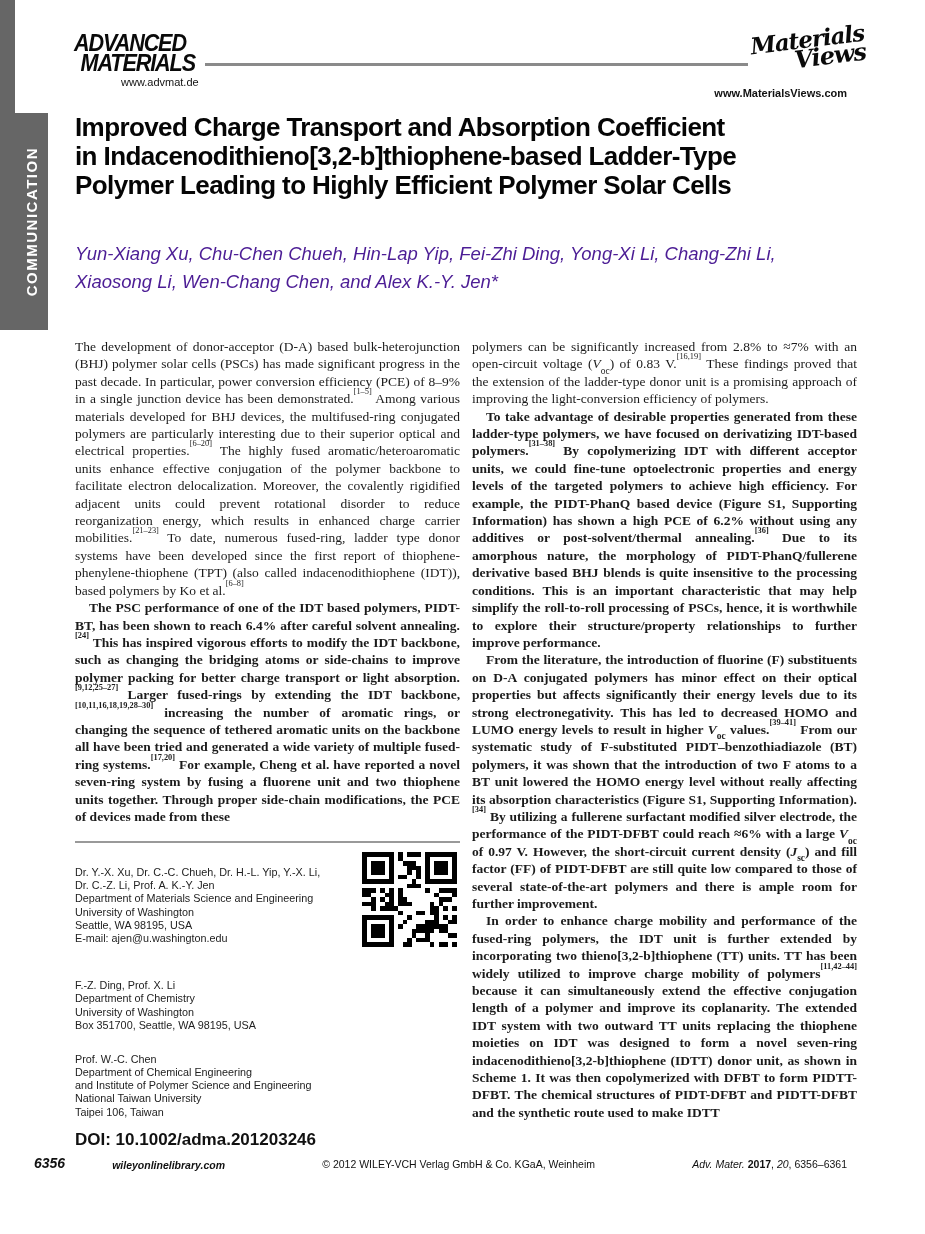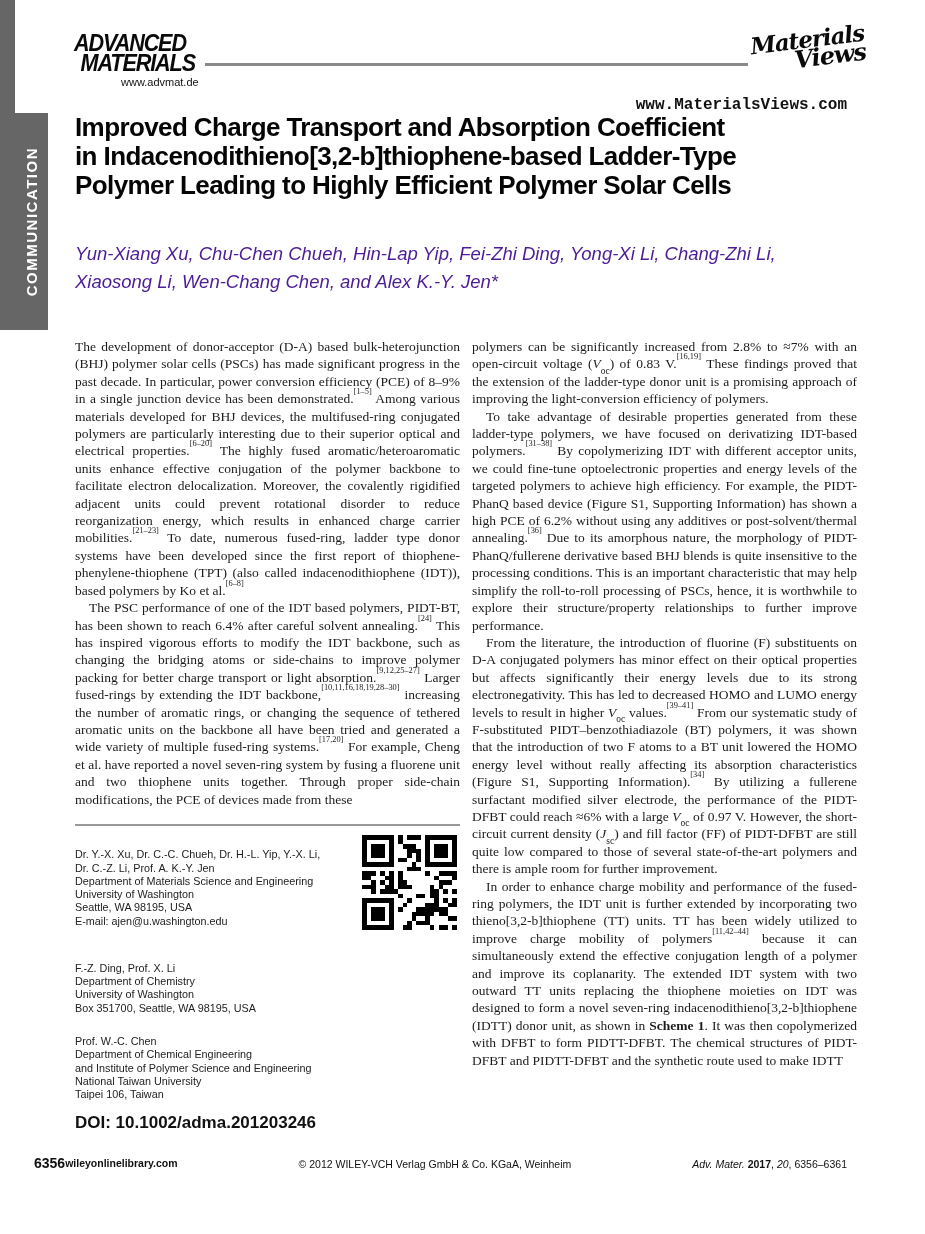--- a/index.html
+++ b/index.html
@@ -58,23 +58,23 @@
     position: absolute; left: 752px; top: 26px;
     width: 105px; height: 58px;
     font-family: "DejaVu Serif", serif;
     font-style: italic; font-weight: bold;
     transform: rotate(-7deg);
     color: #0a0a0a;
   }
   .mv-w1 { display: block; font-size: 23px; letter-spacing: -1px; }
   .mv-w2 { display: block; font-size: 24px; margin-top: -9px; padding-left: 42px; letter-spacing: -1px; }
   .mv-url {
-    position: absolute; right: 78px; top: 96px;
-    font-family: Liberation Mono, monospace;
-    font-weight: bold; font-size: 16px; color: #111;
+    position: absolute; right: 78px; top: 87px;
+    font-family: Liberation Sans, sans-serif;
+    font-weight: bold; font-size: 11px; color: #111;
   }
   
   .title {
     position: absolute; left: 75px; top: 113px; width: 788px;
     font-family: "Liberation Sans", sans-serif;
     font-weight: bold;
     font-size: 26px; line-height: 29px;
     letter-spacing: -0.6px;
     white-space: pre-line;
     color: #050505;
@@ -92,21 +92,21 @@
     position: absolute; left: 75px; top: 338px;
     width: 782px;
     display: flex; gap: 12px;
   }
   .col { width: 385px; }
   .para {
     font-size: 13.5px; line-height: 17.4px;
     text-align: justify;
     color: #1b1b1b;
   }
-  .para.indent { text-indent: 14px; }
+  .para.indent { text-indent: 14px; font-weight: bold; }
   .para sup.ref { font-size: 0.62em; line-height: 0; position: relative; top: -0.42em; }
   .para sub { font-size: 0.7em; line-height: 0; position: relative; top: 0.18em; }
   
   .footnote-block {
     position: relative;
     margin-top: 16px;
     border-top: 2px solid #999999;
     padding-top: 9px;
     font-family: "Liberation Sans", sans-serif;
     font-size: 10.8px; line-height: 13.3px;
@@ -124,23 +124,23 @@
     width: 95px; height: 95px;
   }
   .qr svg { width: 100%; height: 100%; shape-rendering: crispEdges; }
   
   .footer {
     position: absolute; left: 34px; right: 78px; top: 1155px;
     display: flex; align-items: baseline; justify-content: space-between;
     font-family: "Liberation Sans", sans-serif;
     font-size: 10.5px; color: #111;
   }
-  .footer-left { display: flex; align-items: center; gap: 0; }
+  .footer-left { display: flex; align-items: flex-end; gap: 29px; font-style: italic; }
   .page-number { font-weight: bold; font-size: 14px; font-family: "Liberation Sans", sans-serif; }
-  .library-url { font-weight: bold; }
+  .library-url { font-weight: bold; margin-left: 18px; }
   .citation .it { font-style: italic; }
   .citation .bd { font-weight: bold; }
 </style>
 </head>
 <body>
 
 <div class="page">
 
   <div class="accent-bar"></div>
   <div class="section-tab">

